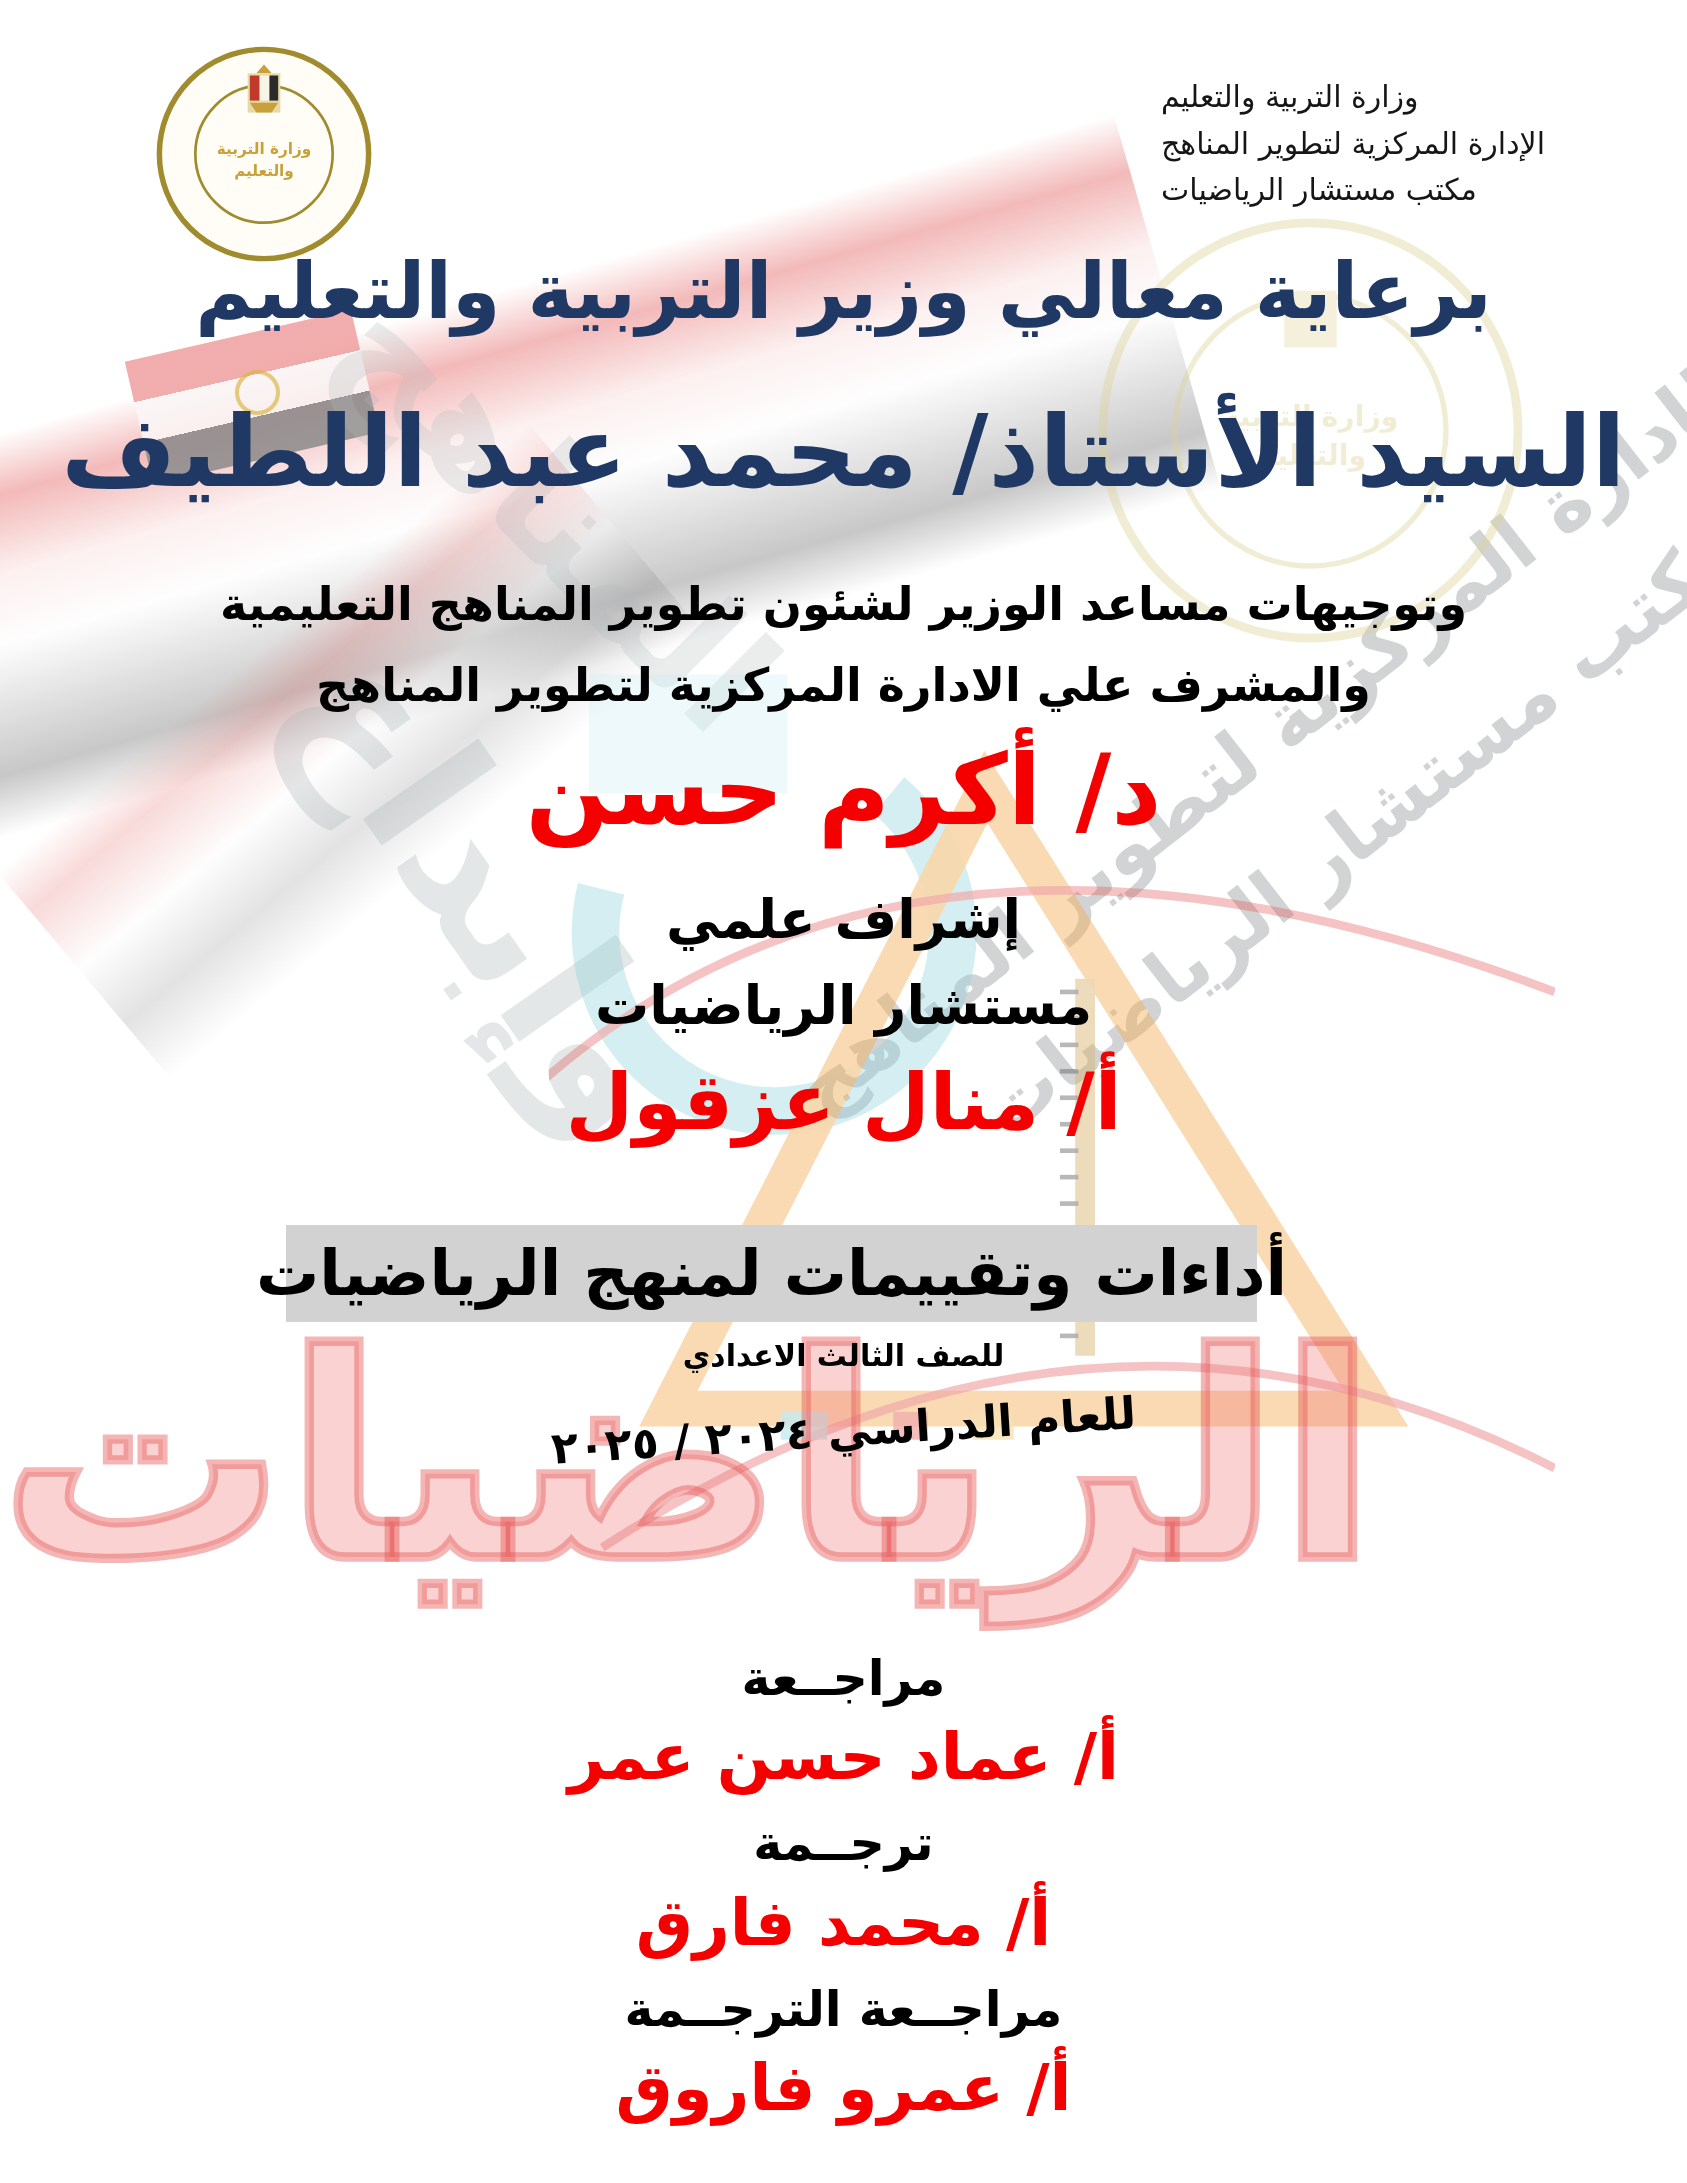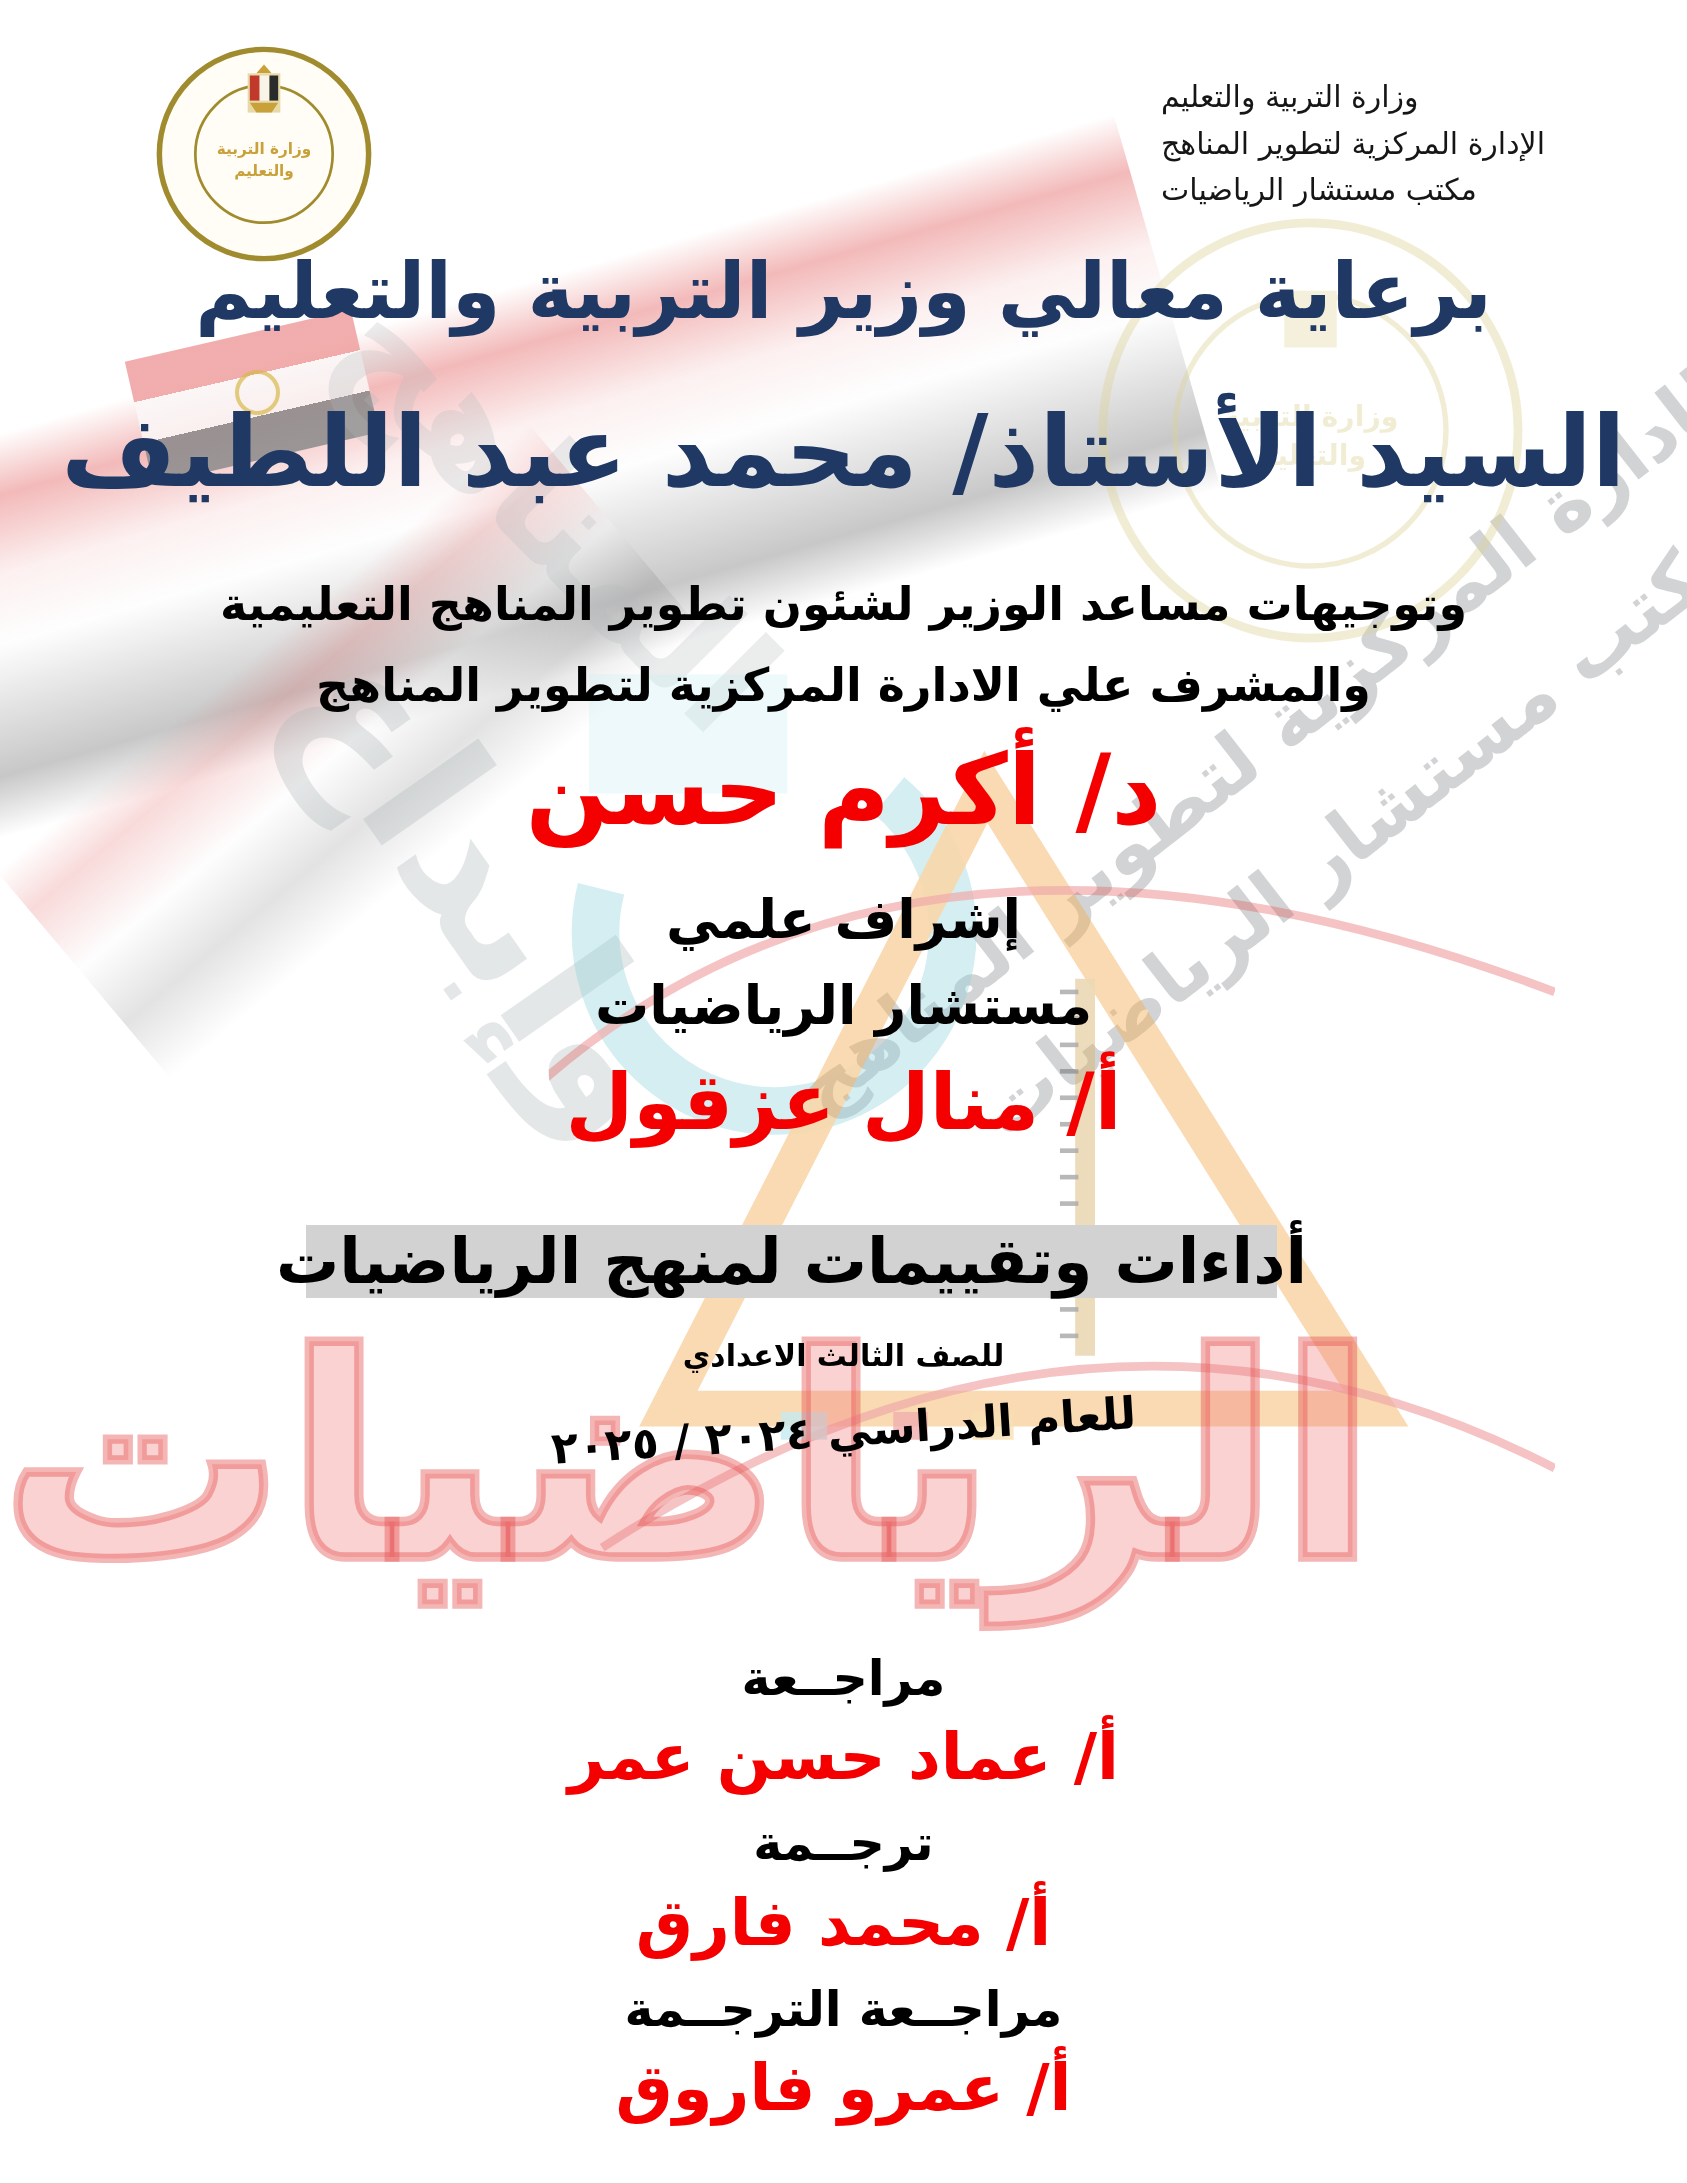--- a/index.html
+++ b/index.html
@@ -19,22 +19,22 @@
   .blue1{top:246px;font-size:78px;color:#1f3864;}
   .blue2{top:394px;font-size:99px;color:#1f3864;}
   .dir1{top:577px;font-size:46px;color:#000;}
   .dir2{top:658px;font-size:46px;color:#000;}
   .red-akram{top:733px;font-size:98px;color:#f40000;}
   .sup-label{top:888px;font-size:54px;color:#000;}
   .sup-role{top:974px;font-size:54px;color:#000;}
   .red-manal{top:1057px;font-size:78px;color:#f40000;}
 
   
-  .banner{left:286px;top:1225px;width:971px;height:73px;background:#d2d2d2;z-index:2;
-    display:flex;align-items:center;justify-content:center;margin-left:20px;}
+  .banner{left:286px;top:1225px;width:971px;height:97px;background:#d2d2d2;z-index:2;
+    display:flex;align-items:center;justify-content:center;}
   .banner-title{font-size:63px;font-weight:bold;color:#000;white-space:nowrap;}
 
   .grade{top:1338px;font-size:30px;color:#000;}
   .year{top:1405px;font-size:44px;color:#000;transform:rotate(-3.5deg);}
   .lbl-edad{top:1485px;font-size:49px;color:#000;}
   .red-name1{top:1555px;font-size:64px;color:#f40000;}
   .lbl-moragaa{top:1650px;font-size:49px;color:#000;}
   .red-name2{top:1720px;font-size:64px;color:#f40000;}
   .lbl-targama{top:1815px;font-size:49px;color:#000;}
   .red-name3{top:1886px;font-size:64px;color:#f40000;}

